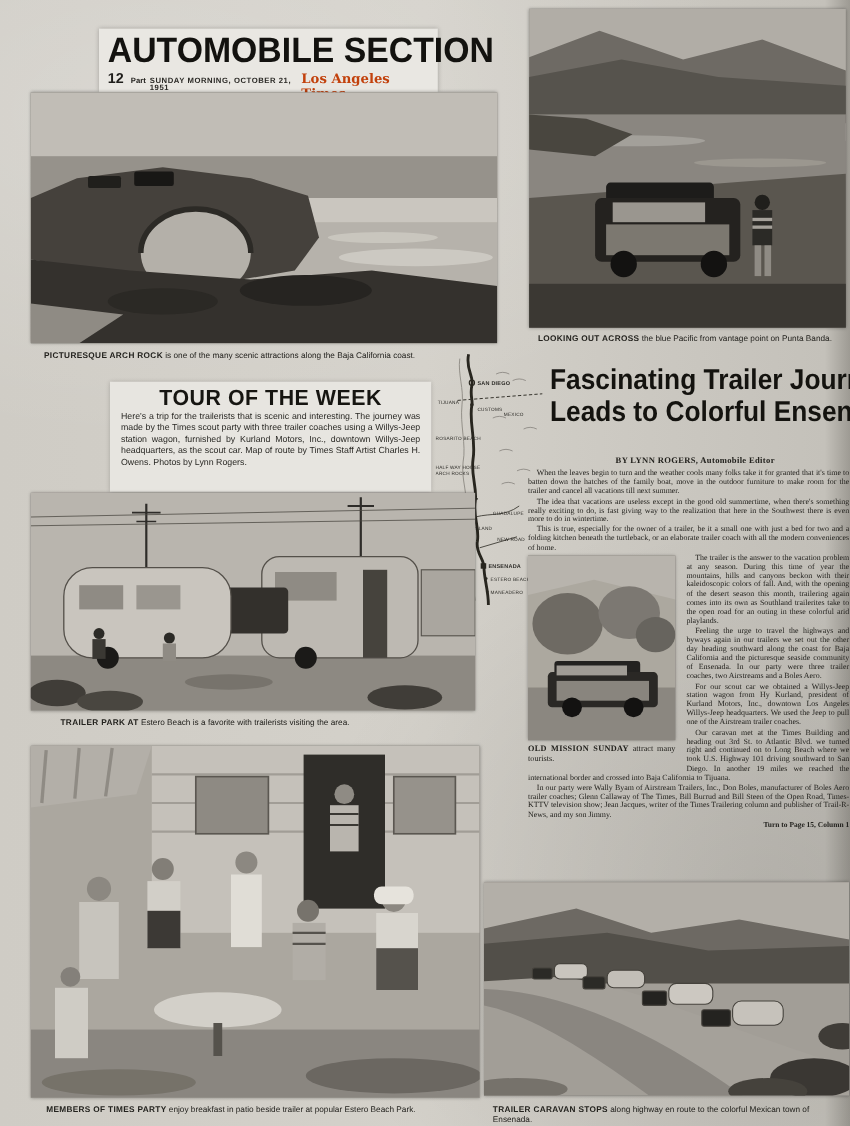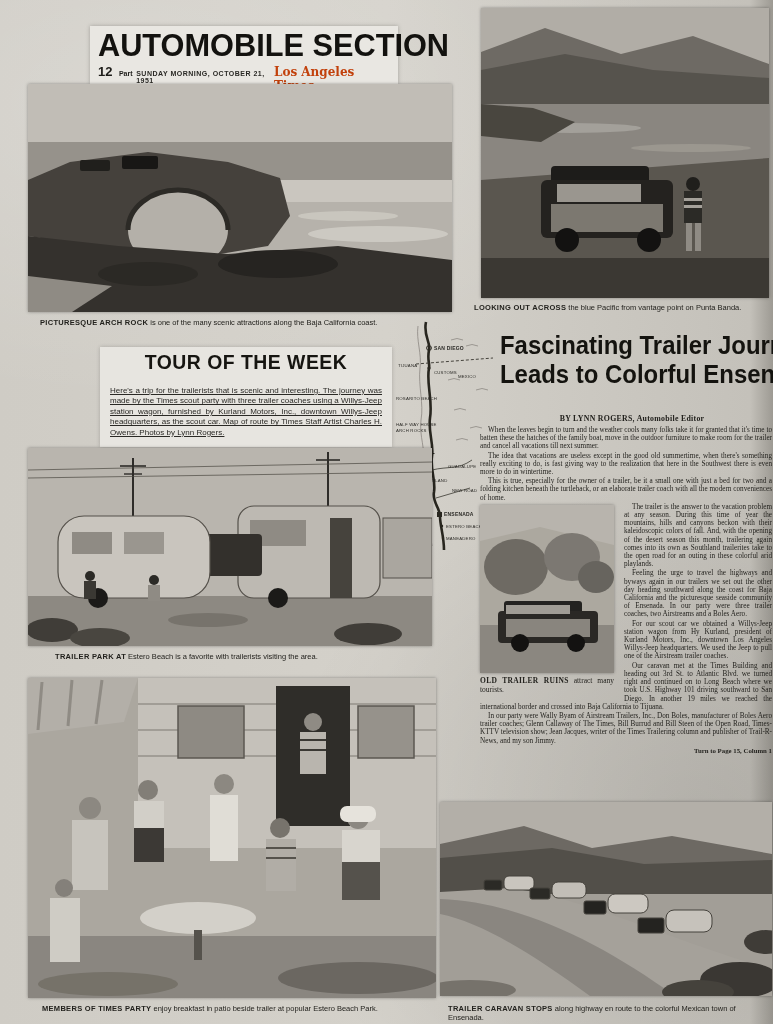--- a/index.html
+++ b/index.html
@@ -22,21 +22,21 @@
   .papername{font-family:"DejaVu Serif",serif;font-weight:bold;font-size:12px;letter-spacing:0px;color:#c2410c;}
   
   .photo{box-shadow:0 0 3px rgba(0,0,0,.35);background:#8a8680;}
   .photo svg{display:block;}
   
   .cap{font-size:7.5px;line-height:9px;color:#23221e;}
   .cap b{font-weight:bold;letter-spacing:.3px;}
   
   .tourbox{left:100px;top:347px;width:292px;height:100px;background:#e7e5e0;box-shadow:0 0 4px rgba(0,0,0,.2);padding:4px 10px;box-sizing:border-box;}
   .tour-title{font-weight:bold;font-size:20px;text-align:center;letter-spacing:.5px;transform:scaleX(.97);transform-origin:center top;color:#161511;}
-  .tour-body{font-size:8px;line-height:10.4px;text-align:justify;margin-top:12px;color:#2a2925;text-decoration:underline;}
+  .tour-body{font-size:8px;line-height:10.4px;text-align:justify;margin-top:0;color:#2a2925;}
   
   .headline{font-weight:bold;font-size:26px;line-height:28px;color:#14130f;transform:scaleX(.92);transform-origin:left top;white-space:nowrap;}
   .byline{font-family:"Liberation Serif",serif;font-weight:bold;font-size:7.8px;text-align:center;letter-spacing:.3px;color:#22211d;}
   .article{font-family:"Liberation Serif",serif;font-size:7.2px;line-height:8.2px;text-align:justify;color:#24231f;}
   .article p{margin:0 0 1px 0;text-indent:8px;}
   .floatbox{float:left;width:134px;margin:2px 10px 3px 0;}
   .turnline{font-weight:bold;font-family:"Liberation Serif",serif;font-size:6.8px;text-align:right;margin-top:2px;}
   
   .map text{font-family:"Liberation Sans",sans-serif;font-size:4.3px;fill:#2b2a26;letter-spacing:.2px;}
   .map .big{font-size:5px;font-weight:bold;}
@@ -99,21 +99,21 @@
       <circle cx="86" cy="232" r="12" fill="#131211"></circle>
       <circle cx="168" cy="232" r="12" fill="#131211"></circle>
       <circle cx="212" cy="176" r="7" fill="#201f1c"></circle>
       <rect x="203" y="183" width="18" height="32" fill="#2b2a26"></rect>
       <rect x="203" y="190" width="18" height="3" fill="#a5a19a"></rect>
       <rect x="203" y="197" width="18" height="3" fill="#a5a19a"></rect>
       <rect x="205" y="215" width="6" height="28" fill="#8f8b84"></rect>
       <rect x="214" y="215" width="6" height="28" fill="#8f8b84"></rect>
     </svg>
   </div>
-  <div class="abs cap" style="left:474px;top:303px;width:284px;">
+  <div class="abs cap" style="left:489px;top:303px;width:284px;">
     <b>LOOKING OUT ACROSS</b><span> the blue Pacific from vantage point on Punta Banda.</span>
   </div>
 
   <div class="abs tourbox">
     <div class="tour-title">TOUR OF THE WEEK</div>
     <div class="tour-body">Here's a trip for the trailerists that is scenic and interesting. The journey was made by the Times scout party with three trailer coaches using a Willys-Jeep station wagon, furnished by Kurland Motors, Inc., downtown Willys-Jeep headquarters, as the scout car. Map of route by Times Staff Artist Charles H. Owens.  Photos by Lynn Rogers.</div>
   </div>
 
   <div class="abs map" style="left:396px;top:320px;width:102px;height:240px;">
     <svg width="102" height="240" viewBox="0 0 102 240">
@@ -147,21 +147,21 @@
       <text x="50" y="208">ESTERO BEACH</text>
       <text x="50" y="220">MANEADERO</text>
     </svg>
   </div>
 
   <div class="abs headline" style="left:500px;top:331px;">Fascinating Trailer Journey</div>
   <div class="abs headline" style="left:500px;top:360px;">Leads to Colorful Ensenada</div>
   <div class="abs byline" style="left:486px;top:414px;width:292px;">BY LYNN ROGERS, Automobile Editor</div>
 
   <div class="abs article" style="left:480px;top:426px;width:292px;">
-    <p>When the leaves begin to turn and the weather cools many folks take it for granted that it's time to batten these the hatches of the family boat, move in the outdoor furniture to make room for the trailer and cancel all vacations till next summer.</p>
+    <p>When the leaves begin to turn and the weather cools many folks take it for granted that it's time to batten down the hatches of the family boat, move in the outdoor furniture to make room for the trailer and cancel all vacations till next summer.</p>
     <p>The idea that vacations are useless except in the good old summertime, when there's something really exciting to do, is fast giving way to the realization that here in the Southwest there is even more to do in wintertime.</p>
     <p>This is true, especially for the owner of a trailer, be it a small one with just a bed for two and a folding kitchen beneath the turtleback, or an elaborate trailer coach with all the modern conveniences of home.</p>
 
     <div class="floatbox">
       <div class="photo" style="width:134px;height:168px;">
         <svg width="134" height="168" viewBox="0 0 134 168">
           <rect x="0" y="0" width="134" height="168" fill="#aca89f"></rect>
           <polygon points="0,36 60,22 134,40 134,0 0,0" fill="#b8b4ad"></polygon>
           <ellipse cx="36" cy="62" rx="32" ry="28" fill="#6e6a63"></ellipse>
           <ellipse cx="92" cy="52" rx="28" ry="24" fill="#7c7872"></ellipse>
@@ -171,21 +171,21 @@
           <rect x="0" y="120" width="134" height="48" fill="#8b8780"></rect>
           <rect x="24" y="96" width="78" height="16" rx="3" fill="#232220"></rect>
           <rect x="18" y="106" width="100" height="32" rx="4" fill="#2a2825"></rect>
           <rect x="26" y="100" width="64" height="9" fill="#a09c95"></rect>
           <rect x="26" y="114" width="84" height="18" fill="#89857e"></rect>
           <circle cx="40" cy="138" r="9" fill="#131211"></circle>
           <circle cx="96" cy="138" r="9" fill="#131211"></circle>
         </svg>
       </div>
       <div class="cap" style="margin-top:3px;">
-        <b>OLD TRAILER RUINS</b><span> attract many tourists.</span>
+        <b>OLD MISSION SUNDAY</b><span> attract many tourists.</span>
       </div>
     </div>
 
     <p>The trailer is the answer to the vacation problem at any season. During this time of year the mountains, hills and canyons beckon with their kaleidoscopic colors of fall. And, with the opening of the desert season this month, trailering again comes into its own as Southland trailerites take to the open road for an outing in these colorful arid playlands.</p>
     <p>Feeling the urge to travel the highways and byways again in our trailers we set out the other day heading southward along the coast for Baja California and the picturesque seaside community of Ensenada. In our party were three trailer coaches, two Airstreams and a Boles Aero.</p>
     <p>For our scout car we obtained a Willys-Jeep station wagon from Hy Kurland, president of Kurland Motors, Inc., downtown Los Angeles Willys-Jeep headquarters. We used the Jeep to pull one of the Airstream trailer coaches.</p>
     <p>Our caravan met at the Times Building and heading out 3rd St. to Atlantic Blvd. we turned right and continued on to Long Beach where we took U.S. Highway 101 driving southward to San Diego. In another 19 miles we reached the international border and crossed into Baja California to Tijuana.</p>
     <p>In our party were Wally Byam of Airstream Trailers, Inc., Don Boles, manufacturer of Boles Aero trailer coaches; Glenn Callaway of The Times, Bill Burrud and Bill Steen of the Open Road, Times-KTTV television show; Jean Jacques, writer of the Times Trailering column and publisher of Trail-R-News, and my son Jimmy.</p>
     <div class="turnline">Turn to Page 15, Column 1</div>
   </div>

